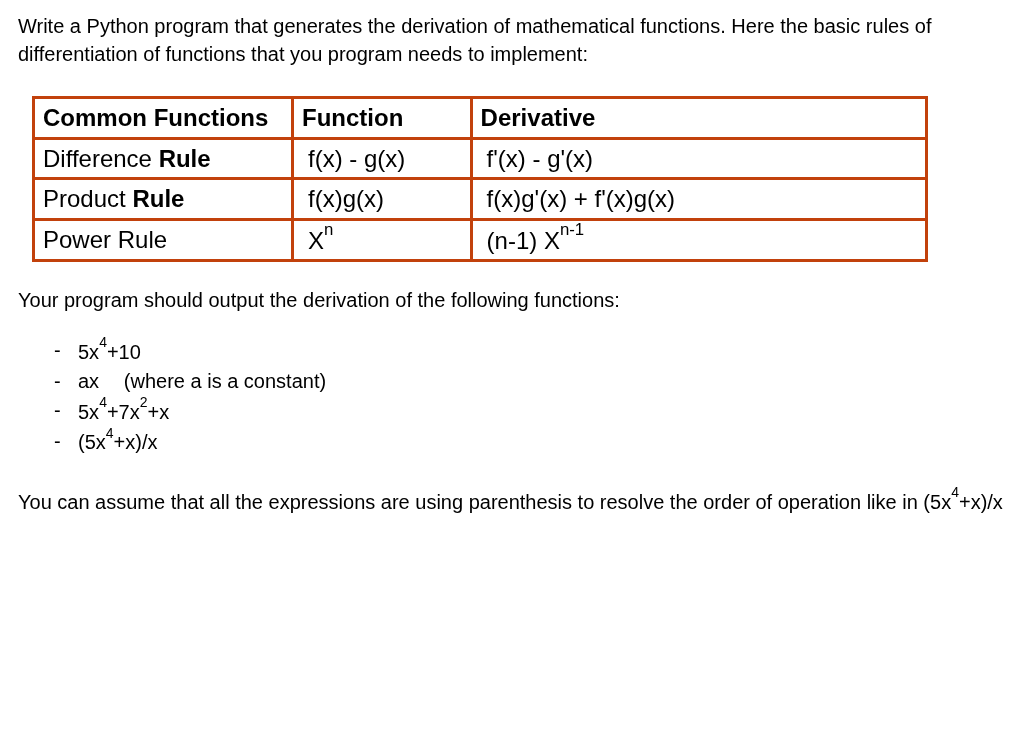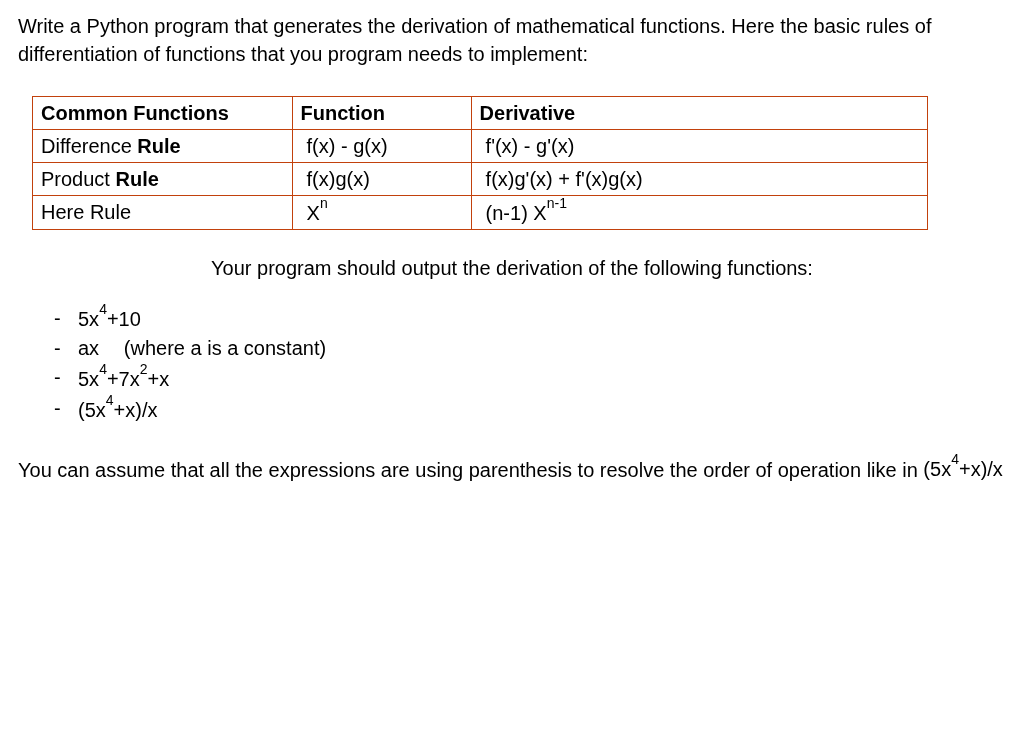--- a/index.html
+++ b/index.html
@@ -21,23 +21,23 @@
     }
     .table-wrap {
       margin-left: 14px;
       margin-bottom: 24px;
     }
     table {
       border-collapse: collapse;
       width: 92%;
     }
     td {
-      border: 1px solid #c2410c;
+      border: 3px solid #c2410c;
       padding: 2px 8px;
-      font-size: 20px;
+      font-size: 24px;
       vertical-align: middle;
       height: 32px;
     }
     td.col0 { width: 29%; }
     td.col1 { width: 20%; }
     td.col2 { width: 51%; }
     .header td {
       font-weight: bold;
     }
     .rule-label .bold {
@@ -48,21 +48,20 @@
       padding-left: 14px;
     }
     sup {
       font-size: 0.7em;
       position: relative;
       top: -0.3em;
     }
     .sub-section {
       margin-top: 6px;
       margin-bottom: 22px;
-      text-align: center;
     }
     ul.examples {
       list-style: none;
       margin-left: 36px;
       margin-top: 4px;
       margin-bottom: 30px;
     }
     ul.examples li {
       position: relative;
       padding-left: 24px;
@@ -109,21 +108,21 @@
         <span>Product </span><span class="bold">Rule</span>
       </td>
       <td class="col1 math-cell">f(x)g(x)</td>
       <td class="col2 math-cell">f(x)g'(x) + f'(x)g(x)</td>
     </tr>
 
 
 
     <tr>
       <td class="col0 rule-label">
-        <span>Here Rule</span><span class="bold"></span>
+        <span>Power Rule</span><span class="bold"></span>
       </td>
       <td class="col1 math-cell">X<sup>n</sup></td>
       <td class="col2 math-cell">(n-1) X<sup>n-1</sup></td>
     </tr>
 
   </tbody>
     </table>
 </div>
 
 <div class="sub-section">Your program should output the derivation of the following functions:</div>

